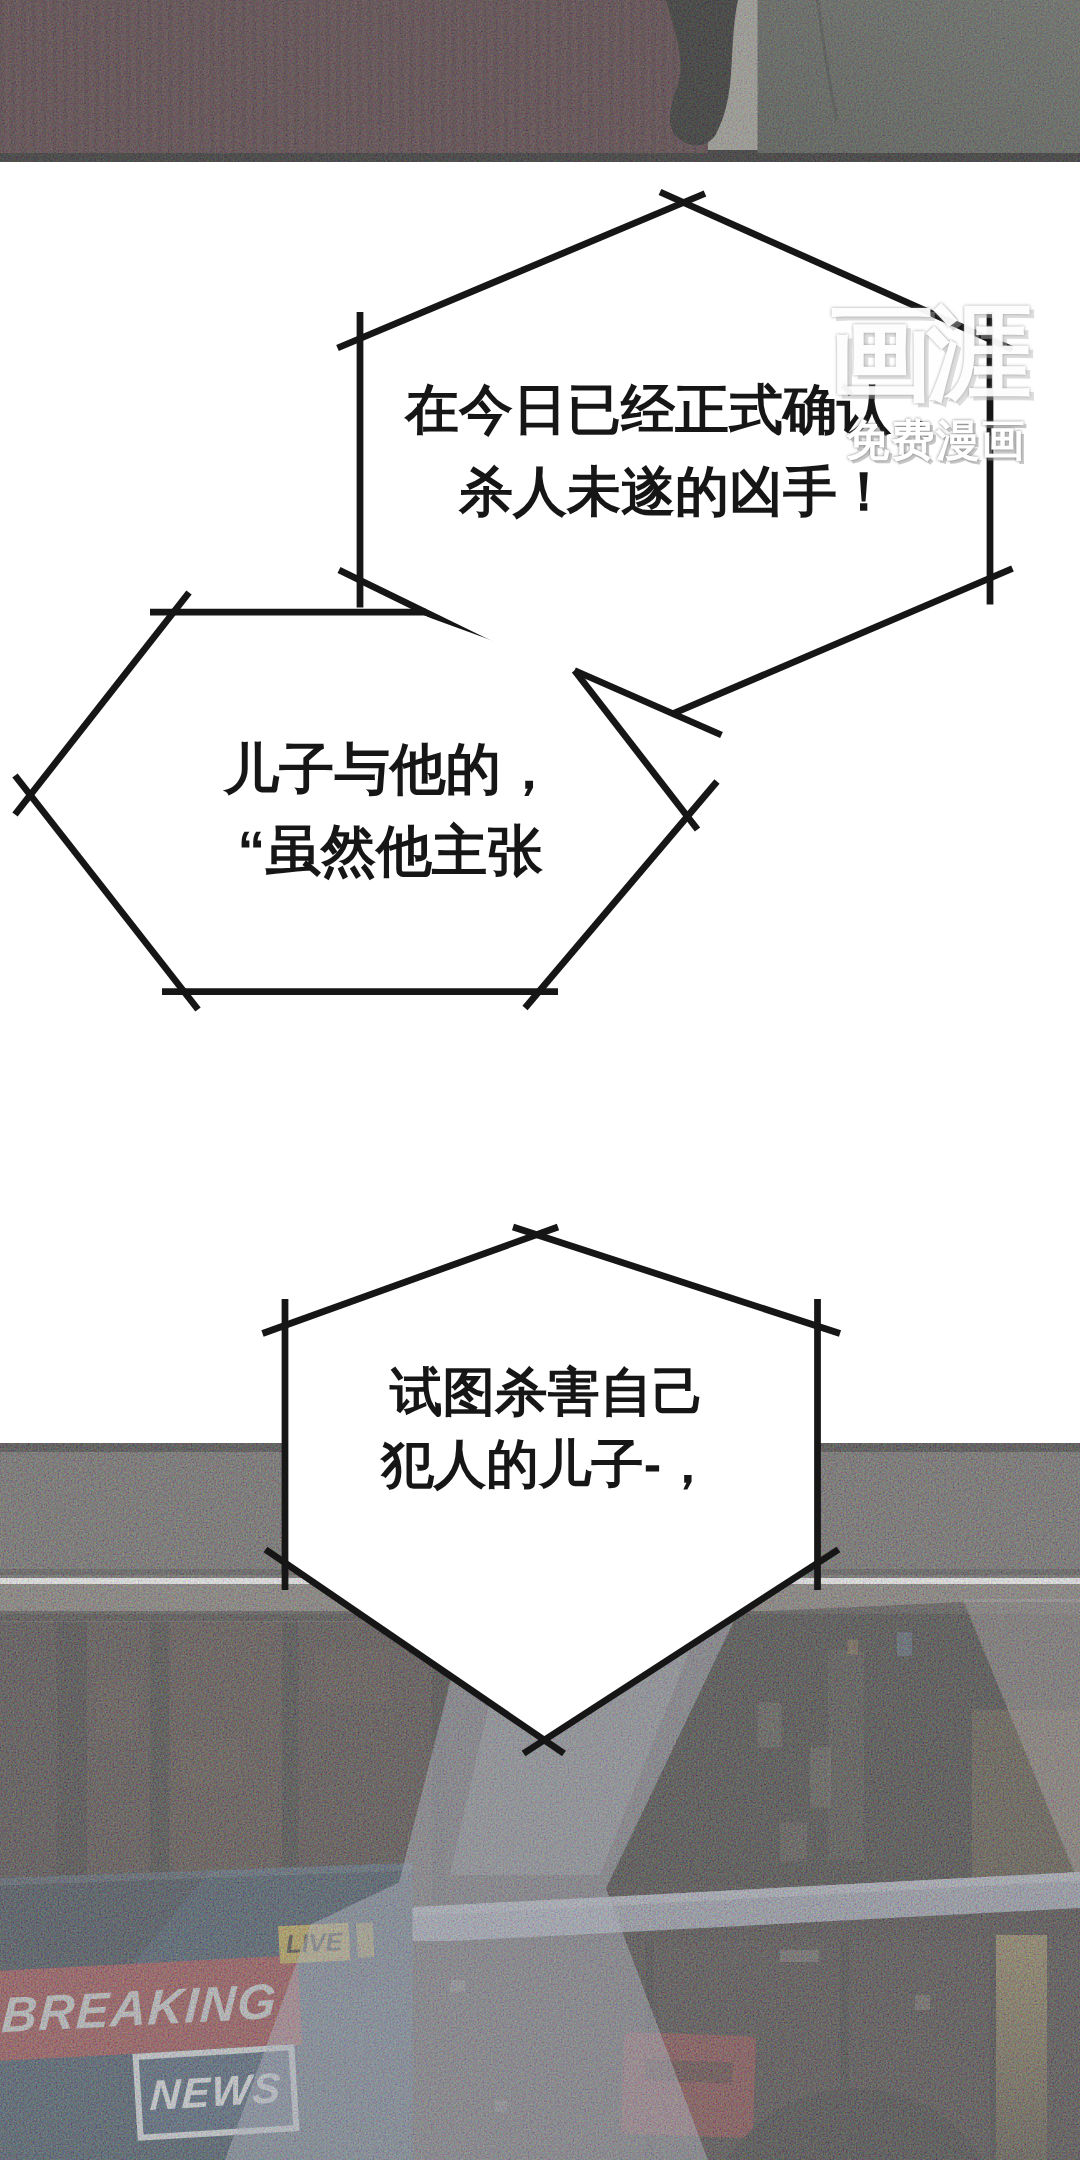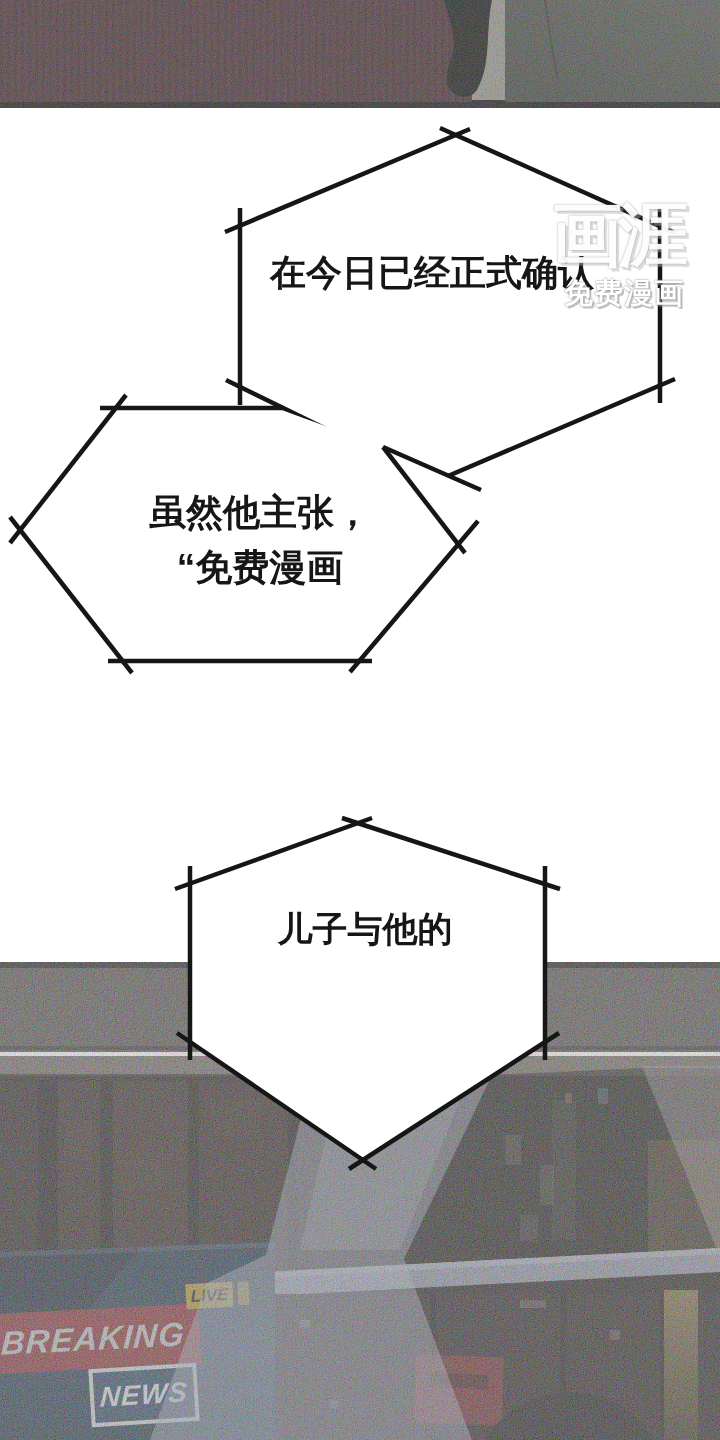--- a/index.html
+++ b/index.html
@@ -178,27 +178,29 @@
       <line x1="342" y1="818" x2="560" y2="889"></line>
       <line x1="545" y1="866" x2="545" y2="1060"></line>
       <line x1="559" y1="1033" x2="349" y2="1169"></line>
       <line x1="376" y1="1169" x2="177" y2="1033"></line>
       <line x1="190" y1="1060" x2="190" y2="866"></line>
     </g>
   </svg>
 
   <div class="bubble-text" id="b1-text">
     <div>在今日已经正式确认，</div>
+    <div>杀人未遂的凶手！</div>
   </div>
   <div class="bubble-text" id="b2-text">
-    <div>虽然他主张，</div>
-    <div>“免费漫画</div>
+    <div>儿子与他的，</div>
+    <div>“虽然他主张</div>
   </div>
   <div class="bubble-text" id="b3-text">
-    <div>儿子与他的</div>
+    <div>试图杀害自己</div>
+    <div>犯人的儿子-，</div>
   </div>
 
   <div id="watermark">
     <div id="wm-logo">画涯</div>
     <div id="wm-sub">免费漫画</div>
   </div>
 
 </div>
 
 </body></html>

